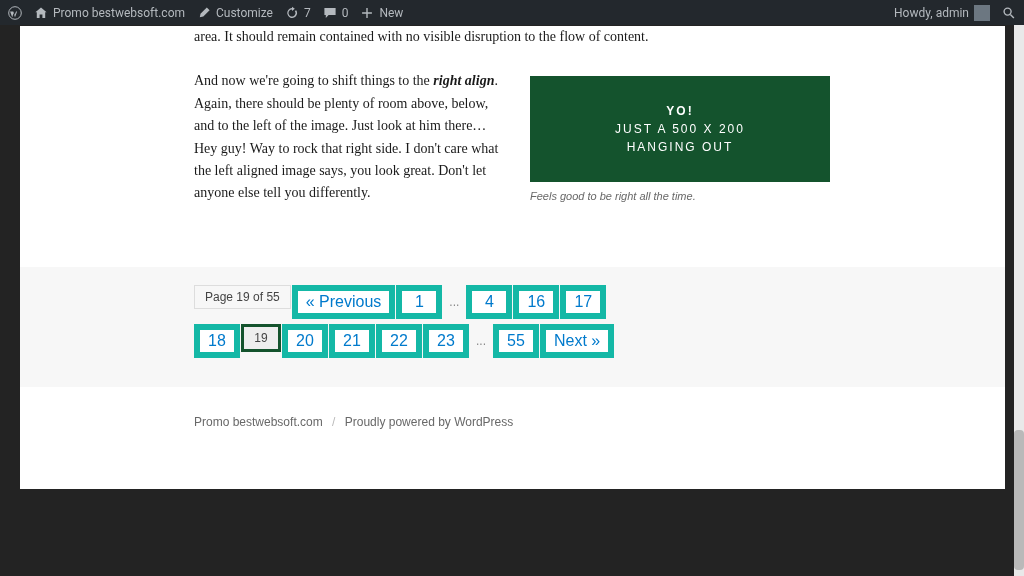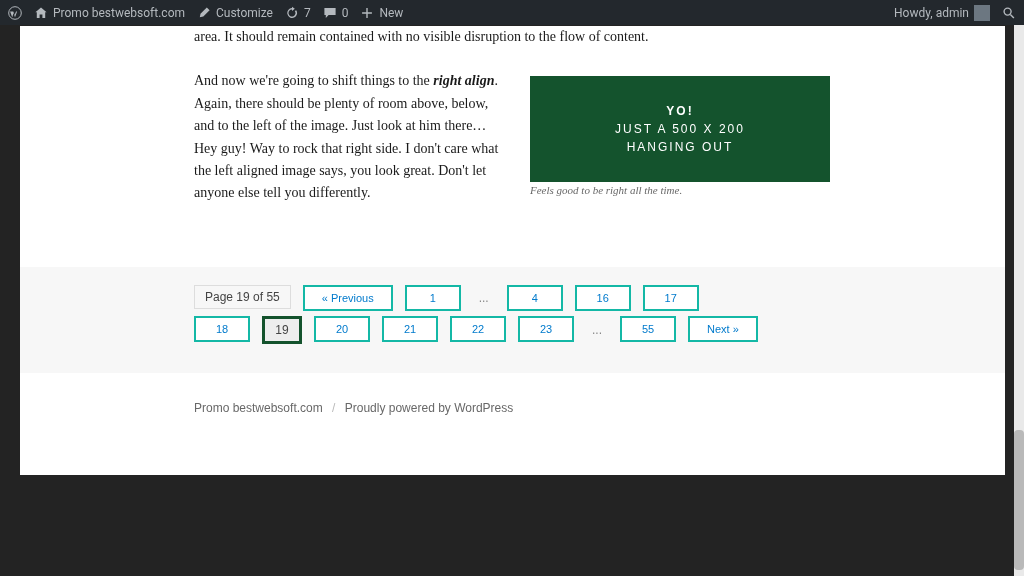--- a/index.html
+++ b/index.html
@@ -12,27 +12,27 @@
 .adminbar .item{display:flex;align-items:center;gap:5px;cursor:pointer;color:#b4b9be}
 .adminbar svg{width:14px;height:14px;fill:#b4b9be}
 .adminbar .avatar{width:16px;height:16px;background:#6c7781}
 
 .entry{width:636px;margin:0 auto;padding:0 160px 40px 160px;font-size:14px;line-height:1.6}
 .entry p{margin:1px 0 22px 0;font-family:Georgia,serif;color:#1a1a1a}
 .figure-right{float:right;margin:6px 0 6px 20px;width:300px}
 .figure-right .box{width:300px;height:106px;background:#14532d;display:flex;align-items:center;justify-content:center;text-align:center}
 .figure-right .box-txt{color:#fff;font-family:sans-serif;font-size:12px;letter-spacing:2px;line-height:1.5}
 .figure-right .box-txt b{font-weight:bold}
-.figcap{font-style:italic;font-size:11px;color:#686868;font-family:Liberation Serif, serif}
+.figcap{font-style:italic;font-size:11px;color:#686868;padding-top:6px;font-family:Liberation Sans, sans-serif}
 .clear{clear:both}
 
 .pager-wrap{background:#f7f7f7;padding:18px 0 24px 0}
 .pager{width:636px;margin:0 auto;padding:0 44px;font-family:Arial,Helvetica,sans-serif;font-size:12px}
-.pager-row{display:flex;flex-wrap:wrap;gap:12px;margin-bottom:5px}
-.pager a,.pager span.pbox{display:inline-flex;align-items:center;justify-content:center;min-width:18px;height:22px;padding:0 17px;border:2px solid #14b8a6;background:#fff;text-decoration:none;font-size:11px}
+.pager-row{display:flex;flex-wrap:wrap;gap:1px;margin-bottom:5px}
+.pager a,.pager span.pbox{display:inline-flex;align-items:center;justify-content:center;min-width:18px;height:22px;padding:0 8px;border:6px solid #14b8a6;background:#fff;text-decoration:none;font-size:16px}
 .pager a{color:#007acc;cursor:pointer}
 .pager span.label{border:1px solid #ddd;background:#f7f7f7;padding:0 10px;height:22px;display:inline-flex;align-items:center;color:#444}
 .pager span.current{border:3px solid #14532d;background:#eee;color:#444;padding:0 8px;height:22px;display:inline-flex;align-items:center;justify-content:center;min-width:18px}
 .pager .dots{display:inline-flex;align-items:center;justify-content:center;width:22px;color:#888}
 
 .footer{width:636px;margin:0 auto;padding:28px 44px 60px 44px;font-family:Arial,Helvetica,sans-serif;font-size:12px;color:#686868}
 .footer a{color:#686868;text-decoration:none}
 .footer .sep{margin:0 6px;color:#bbb}
 
 .sbar{position:fixed;right:0;top:25px;bottom:0;width:10px;background:#e9e9e9}

